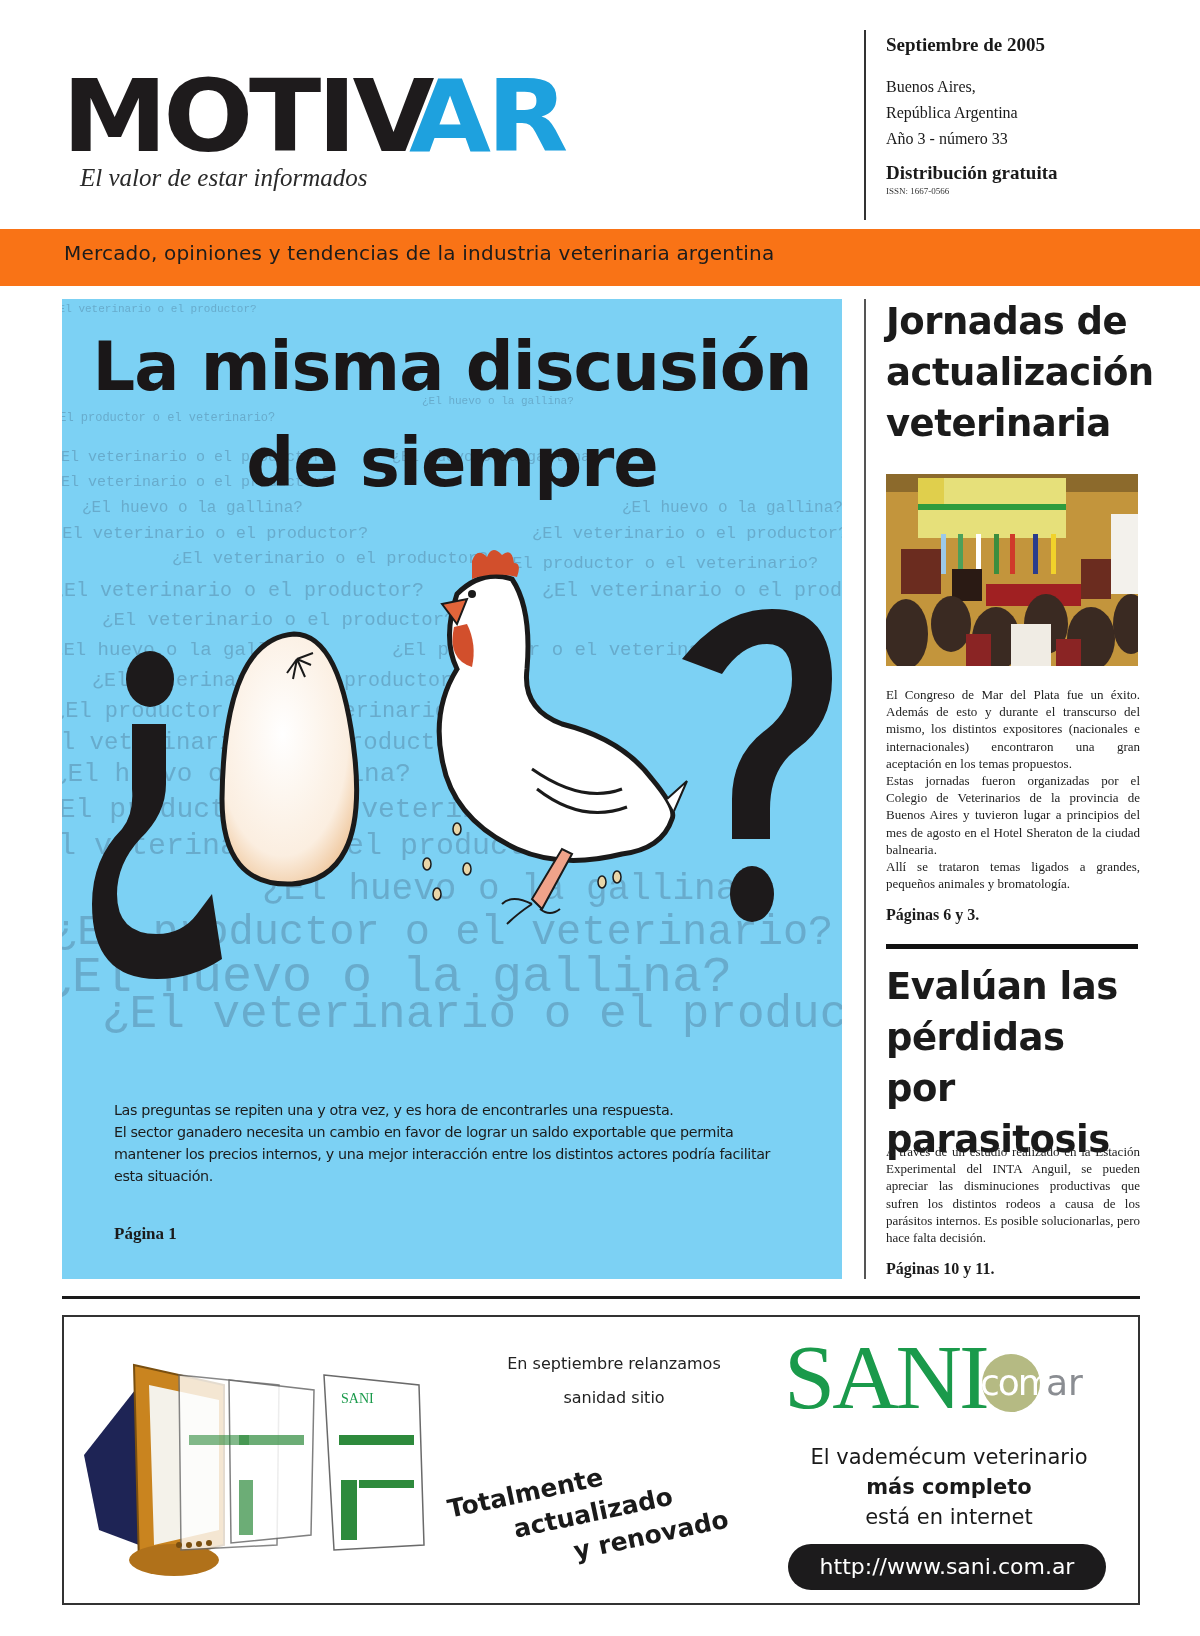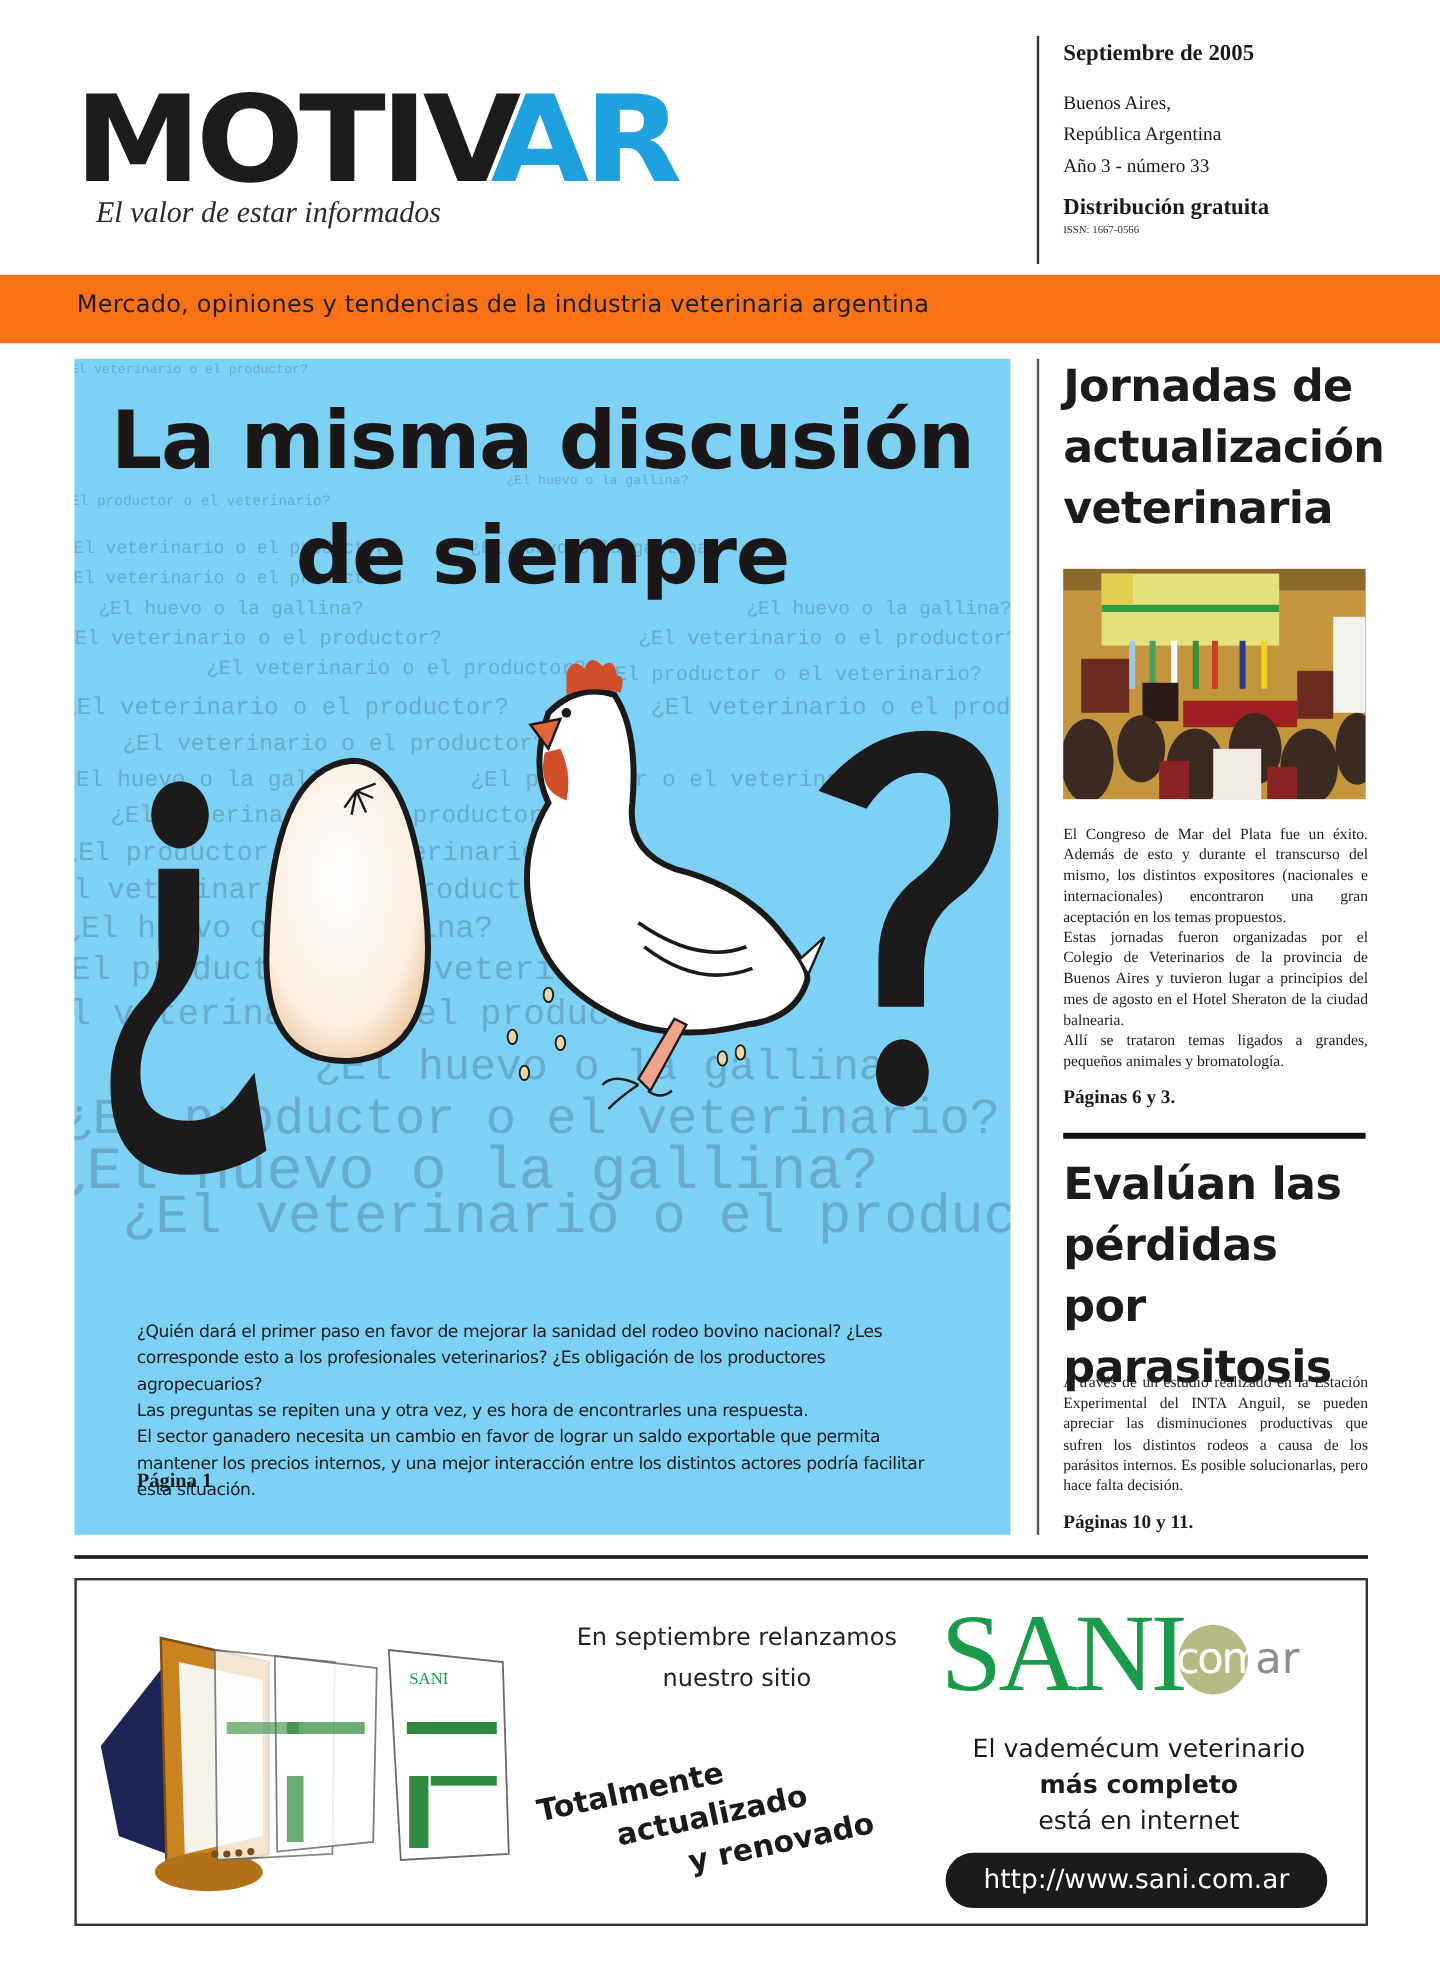--- a/index.html
+++ b/index.html
@@ -38,21 +38,21 @@
   .side { position: absolute; left: 886px; width: 254px; }
   .side h2 { font-family: "DejaVu Sans", sans-serif; font-weight: bold; font-size: 37px; line-height: 51px; color: #1b1b1b; letter-spacing: -0.5px; }
   .side p { font-family: "Liberation Serif", serif; font-size: 13px; line-height: 17.2px; text-align: justify; color: #222; }
   .side .pages { font-family: "Liberation Serif", serif; font-weight: bold; font-size: 16px; color: #1b1b1b; }
   .photo { position: absolute; left: 886px; top: 474px; width: 252px; height: 192px; overflow: hidden; background: #b78f3a; }
   .thick-rule { position: absolute; left: 886px; top: 944px; width: 252px; height: 5px; background: #111; }
 
   
   .bottom-rule { position: absolute; left: 62px; top: 1296px; width: 1078px; height: 3px; background: #1a1a1a; }
   .ad { position: absolute; left: 62px; top: 1315px; width: 1078px; height: 290px; border: 2px solid #333; background: #fff; overflow: hidden; }
-  .ad-relaunch { position: absolute; left: 400px; top: 30px; width: 300px; text-align: center; font-family: "DejaVu Sans", sans-serif; font-size: 20px; line-height: 34px; color: #222; }
+  .ad-relaunch { position: absolute; left: 400px; top: 30px; width: 300px; text-align: center; font-family: "DejaVu Sans", sans-serif; font-size: 16px; line-height: 34px; color: #222; }
   .ad-slogan { position: absolute; font-family: "DejaVu Sans", sans-serif; font-weight: bold; font-size: 25px; color: #1a1a1a; transform: rotate(-12deg); transform-origin: left center; white-space: nowrap; }
   .sani-logo { position: absolute; left: 720px; top: 15px; height: 90px; }
   .sani-word { position: absolute; left: 0; top: 0; font-family: "Liberation Serif", serif; font-size: 92px; line-height: 90px; color: #1a9a4b; letter-spacing: -3px; }
   .sani-circle { position: absolute; left: 198px; top: 22px; width: 58px; height: 58px; border-radius: 50%; background: #b5ba83; }
   .sani-com { position: absolute; left: 196px; top: 26px; font-family: "DejaVu Sans", sans-serif; font-size: 36px; line-height: 50px; color: #fff; letter-spacing: -2px; }
   .sani-ar { position: absolute; left: 262px; top: 26px; font-family: "DejaVu Sans", sans-serif; font-size: 36px; line-height: 50px; color: #8a8d92; }
   .ad-copy { position: absolute; left: 720px; top: 125px; width: 330px; text-align: center; font-family: "DejaVu Sans", sans-serif; font-size: 21px; line-height: 30px; color: #1a1a1a; }
   .ad-copy .strong { font-weight: bold; }
   .url-pill { position: absolute; left: 724px; top: 227px; width: 318px; height: 46px; border-radius: 23px; background: #1c1b1c; color: #fff; font-family: "DejaVu Sans", sans-serif; font-size: 22px; line-height: 46px; text-align: center; }
 </style>
@@ -156,21 +156,20 @@
       <ellipse cx="395" cy="280" rx="4" ry="6"></ellipse>
       <ellipse cx="365" cy="315" rx="4" ry="6"></ellipse>
       <ellipse cx="405" cy="320" rx="4" ry="6"></ellipse>
       <ellipse cx="375" cy="345" rx="4" ry="6"></ellipse>
       <ellipse cx="540" cy="333" rx="4" ry="6"></ellipse>
       <ellipse cx="555" cy="328" rx="4" ry="6"></ellipse>
     </g>
   </svg>
 
   <div class="feature-body">
-    <div>¿Quién dará el primer paso en favor de mejorar la sanidad del rodeo bovino nacional? ¿Les corresponde esto a los profesionales veterinarios? ¿Es obligación de los productores agropecuarios?</div>
     <div>Las preguntas se repiten una y otra vez, y es hora de encontrarles una respuesta.</div>
     <div>El sector ganadero necesita un cambio en favor de lograr un saldo exportable que permita mantener los precios internos, y una mejor interacción entre los distintos actores podría facilitar esta situación.</div>
   </div>
   <div class="feature-page">Página 1</div>
 </div>
 
 <div class="side-rule"></div>
 
 <div class="side" style="top:296px;">
   <h2>Jornadas de actualización veterinaria</h2>
@@ -258,21 +257,21 @@
     <g fill="#7a4f0f">
         <circle cx="100" cy="200" r="3"></circle>
         <circle cx="110" cy="200" r="3"></circle>
         <circle cx="120" cy="199" r="3"></circle>
         <circle cx="130" cy="198" r="3"></circle>
       </g>
   </svg>
 
   <div class="ad-relaunch">
     <div>En septiembre relanzamos</div>
-    <div>nuestro sitio</div>
+    <div>sanidad sitio</div>
   </div>
 
   <div class="ad-slogan" style="left:384px;top:178px;">Totalmente</div>
   <div class="ad-slogan" style="left:450px;top:198px;">actualizado</div>
   <div class="ad-slogan" style="left:510px;top:220px;">y renovado</div>
 
   <div class="sani-logo">
     <div class="sani-word">SANI</div>
     <div class="sani-circle"></div>
     <div class="sani-com">com</div>

